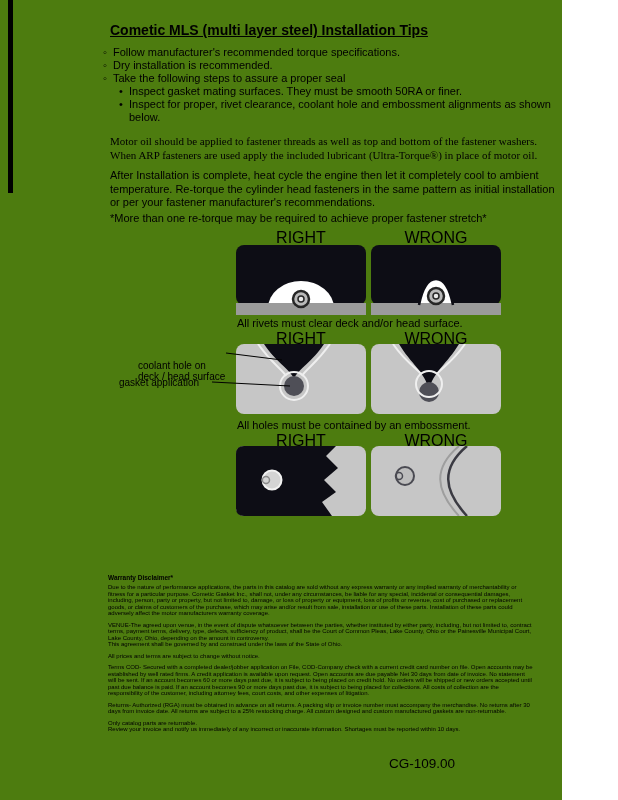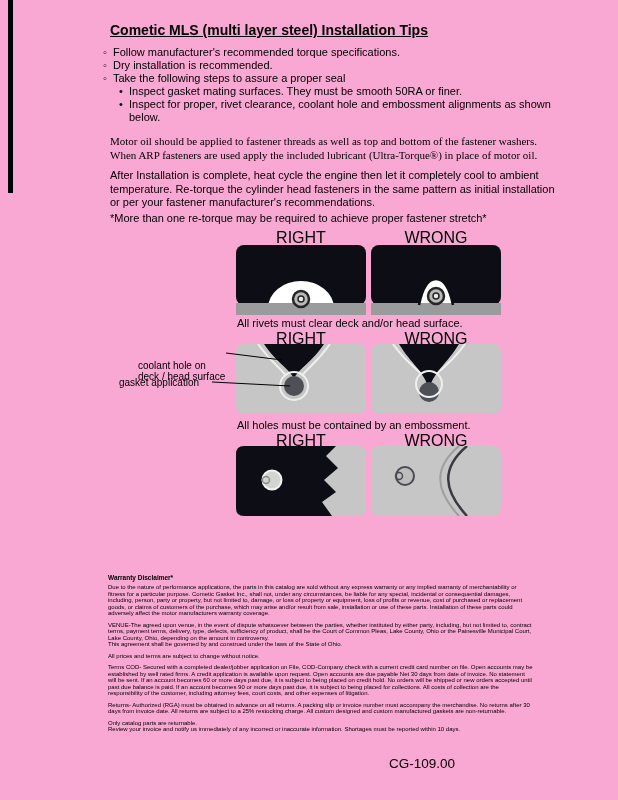--- a/index.html
+++ b/index.html
@@ -1,17 +1,17 @@
 <!DOCTYPE html>
 <html style="--page-bg: #ffffff; --ink-color: #000000; --diagram-dark: #0d0d15; --diagram-gray: #c6c6c6; --deck-gray: #9b9b9b;"><head>
 <meta charset="utf-8">
 <style>
   html,body{margin:0;padding:0;}
   body{background:#ffffff;color:#000;font-family:"Liberation Sans",sans-serif;}
-  .page{position:relative;width:618px;height:800px;background:#f9a8d4;overflow:hidden;}
+  .page{position:relative;width:562px;height:800px;background:#4d7c0f;overflow:hidden;}
   .abs{position:absolute;}
   .left-bar{left:8px;top:0;width:5px;height:193px;background:#000;}
   .title{left:110px;top:22px;font-size:14px;font-weight:bold;text-decoration:underline;white-space:nowrap;}
   .intro{left:103px;top:46px;font-size:11px;line-height:13px;width:482px;}
   .li{display:flex;align-items:flex-start;}
   .marker{flex:0 0 10px;}
   .circle-marker::before{content:"◦";font-size:11px;}
   .disc-marker::before{content:"•";font-size:11px;}
   .sub{margin-left:16px;}
   .diesel-heading{left:110px;top:117px;font-size:12.5px;font-weight:bold;}

